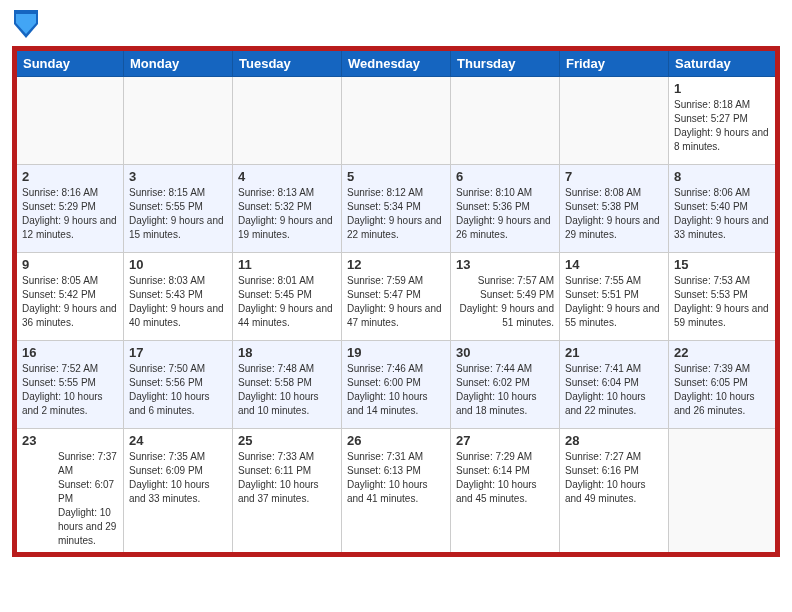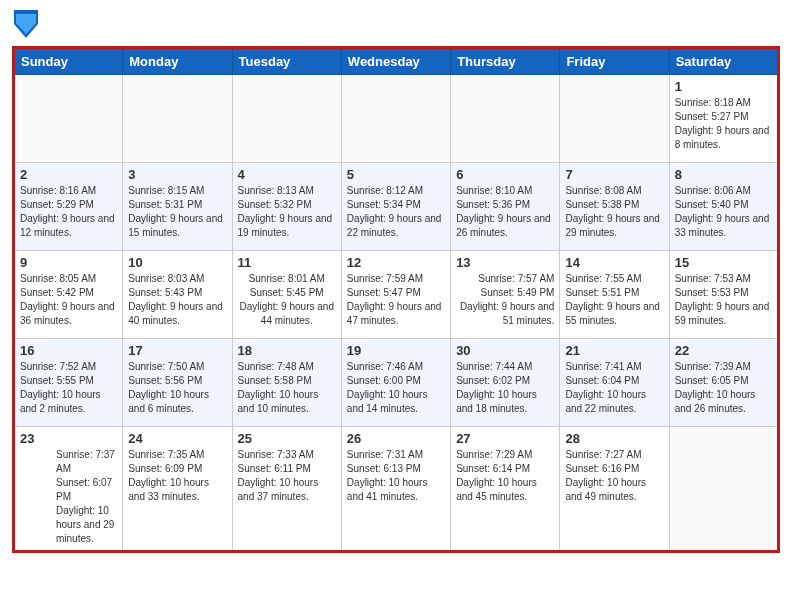--- a/index.html
+++ b/index.html
@@ -46,21 +46,21 @@
       color: #333;
       line-height: 1.1;
     }
     .location {
       font-size: 14px;
       color: #555;
     }
     .calendar {
       width: 100%;
       border-collapse: collapse;
-      border: 3px solid #b91c1c;
+      border: 5px solid #b91c1c;
     }
     .calendar th {
       background: #1565c0;
       color: #fff;
       font-size: 13px;
       font-weight: bold;
       padding: 5px 6px;
       text-align: left;
       border: 1px solid #1255a0;
     }
@@ -145,21 +145,21 @@
         <tr class="row-alt">
           <td>
             <span class="day-num">2</span>
             <div class="day-info" style="white-space: pre-wrap;">Sunrise: 8:16 AM
 Sunset: 5:29 PM
 Daylight: 9 hours and 12 minutes.</div>
           </td>
           <td>
             <span class="day-num">3</span>
             <div class="day-info" style="white-space: pre-wrap;">Sunrise: 8:15 AM
-Sunset: 5:31 PM
+Sunset: 5:55 PM
 Daylight: 9 hours and 15 minutes.</div>
           </td>
           <td>
             <span class="day-num">4</span>
             <div class="day-info" style="white-space: pre-wrap;">Sunrise: 8:13 AM
 Sunset: 5:32 PM
 Daylight: 9 hours and 19 minutes.</div>
           </td>
           <td>
             <span class="day-num">5</span>
@@ -194,21 +194,21 @@
 Daylight: 9 hours and 36 minutes.</div>
           </td>
           <td>
             <span class="day-num">10</span>
             <div class="day-info" style="white-space: pre-wrap;">Sunrise: 8:03 AM
 Sunset: 5:43 PM
 Daylight: 9 hours and 40 minutes.</div>
           </td>
           <td>
             <span class="day-num">11</span>
-            <div class="day-info" style="white-space: pre-wrap; text-align: center;">Sunrise: 8:01 AM
+            <div class="day-info" style="white-space: pre-wrap;">Sunrise: 8:01 AM
 Sunset: 5:45 PM
 Daylight: 9 hours and 44 minutes.</div>
           </td>
           <td>
             <span class="day-num">12</span>
             <div class="day-info" style="white-space: pre-wrap;">Sunrise: 7:59 AM
 Sunset: 5:47 PM
 Daylight: 9 hours and 47 minutes.</div>
           </td>
           <td>

